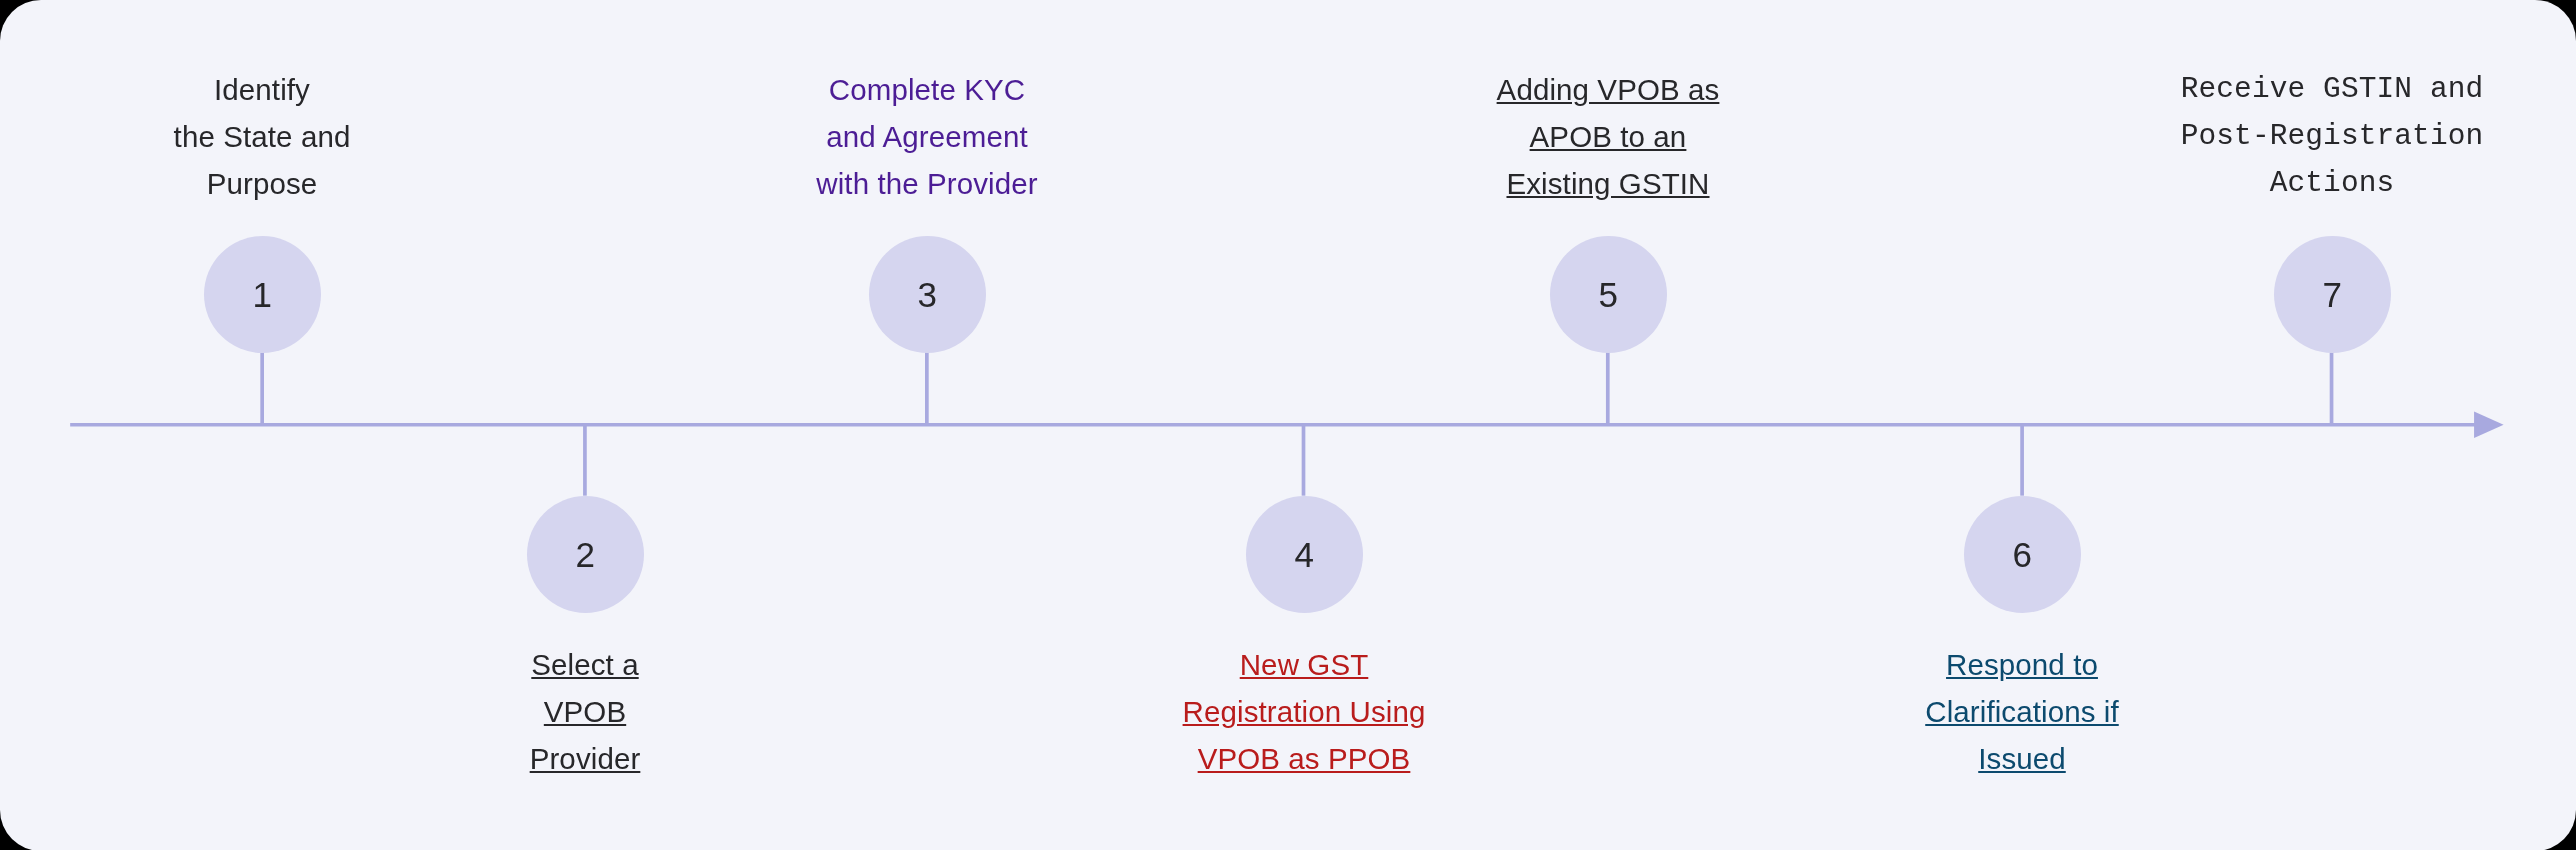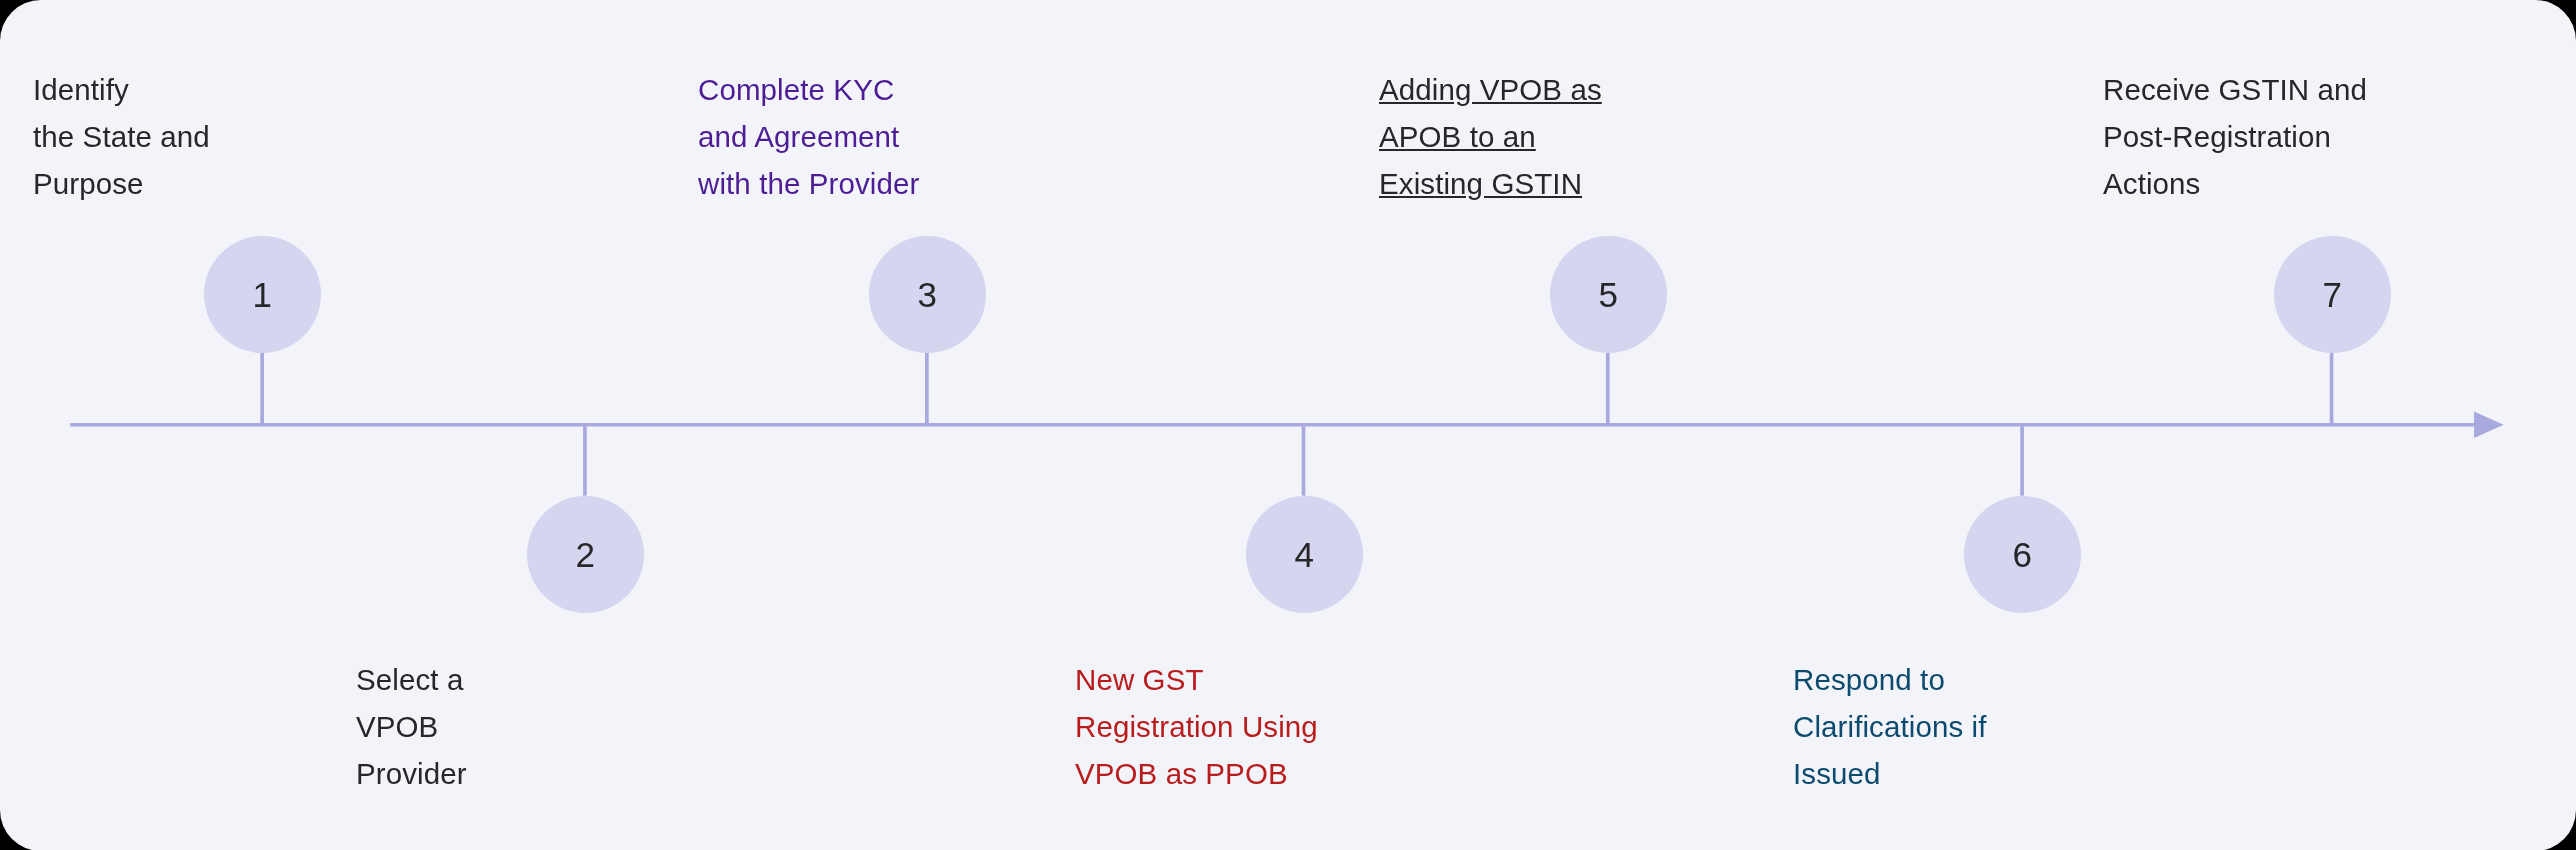--- a/index.html
+++ b/index.html
@@ -53,36 +53,36 @@
     font-weight: 400;
     color: #27272A;
     letter-spacing: 0.4px;
     line-height: 1;
   }
 
   .step-label {
     position: absolute;
     width: 458px;
     left: -229px;
-    text-align: left;
+    text-align: center;
     font-size: 29.5px;
     line-height: 47px;
     color: #27272A;
     font-weight: 400;
     white-space: pre-line;
     letter-spacing: 0.1px;
   }
 
   
   .step-node.top .step-circle  { top: -58px; }
   .step-node.top .step-label   { bottom: 87px; }
 
   
   .step-node.bottom .step-circle { top: -58px; }
-  .step-node.bottom .step-label  { top: 102px; }
+  .step-node.bottom .step-label  { top: 87px; text-decoration: underline; }
 </style>
 </head>
 <body style="background: rgb(0, 0, 0);">
 
 <div id="canvas" style="width: 2576px; height: 851px; background: rgb(243, 244, 250); border-radius: 41px;">
 
   <svg id="axis-layer" viewBox="0 0 3488 1152" width="2576" height="851" xmlns="http://www.w3.org/2000/svg">
     <g id="stems-group">
         <line x1="355" y1="477" x2="355" y2="575" stroke="#A8A9DF" stroke-width="5"></line>
         <line x1="792" y1="575" x2="792" y2="671" stroke="#A8A9DF" stroke-width="5"></line>
@@ -130,20 +130,20 @@
 Existing GSTIN</div>
       </div>
       <div class="step-node bottom" style="left: 2022px; top: 554px;">
         <div class="step-circle" style="background: rgb(213, 213, 239); color: rgb(39, 39, 42);">6</div>
         <div class="step-label" style="color: #0c4a6e;">Respond to
 Clarifications if
 Issued</div>
       </div>
       <div class="step-node top" style="left: 2332px; top: 294px;">
         <div class="step-circle" style="background: rgb(213, 213, 239); color: rgb(39, 39, 42);">7</div>
-        <div class="step-label" style="color: rgb(39, 39, 42);">Receive GSTIN and
+        <div class="step-label" style="color: rgb(39, 39, 42); font-family: Liberation Mono, monospace;">Receive GSTIN and
 Post-Registration
 Actions</div>
       </div>
     </div>
 
 </div>
 
 
 </body></html>

